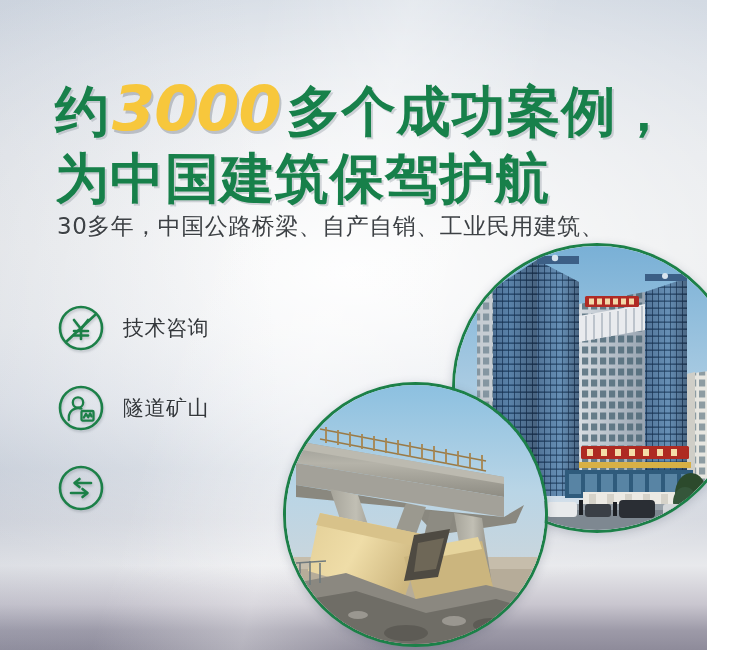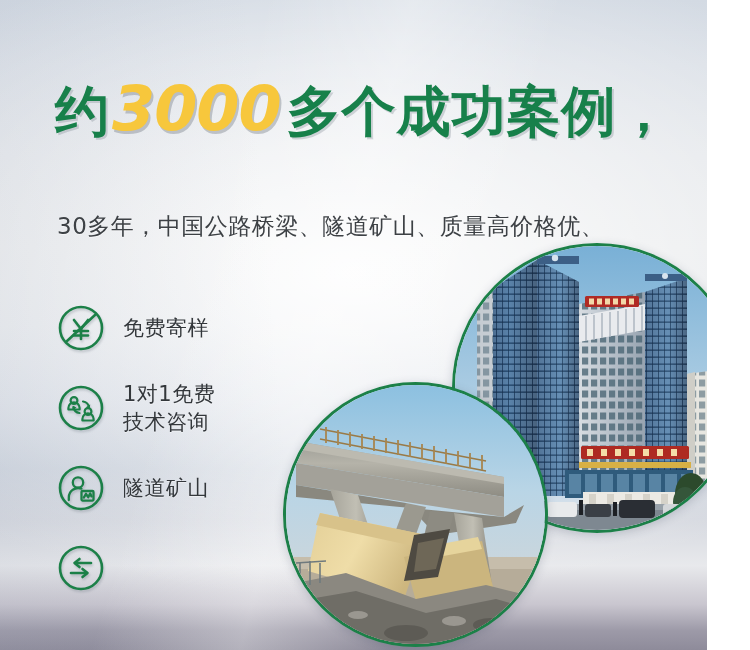--- a/index.html
+++ b/index.html
@@ -355,66 +355,46 @@
           <line x1="10" y1="178" x2="40" y2="176"></line>
         </g>
       </svg>
     </div>
   </div>
 
   <div id="sheen"></div>
 
   <div id="headline">
     <span class="hl-line"><span class="hl-green">约</span><span class="hl-num">3000</span><span class="hl-green">多个成功案例，</span></span>
+    <span class="hl-line hl-green" id="hl-line2">为中国建筑保驾护航</span>
   </div>
 
   <div id="subtitle">
-    <span>30多年，中国公路桥梁、隧道矿山、质量高价格优、</span>
+    <span>30多年，中国公路桥梁、自产自销、工业民用建筑、</span>
   </div>
 
   <div id="features">
 
     <div class="feature">
       <svg class="f-icon" viewBox="0 0 52 52">
         <circle cx="26" cy="26" r="21" fill="none" stroke="#1c8048" stroke-width="2.6"></circle>
         <g stroke="#1c8048" stroke-width="2.6" stroke-linecap="round" fill="none">
           <line x1="19" y1="18" x2="26" y2="27"></line>
           <line x1="33" y1="18" x2="26" y2="27"></line>
           <line x1="26" y1="27" x2="26" y2="37"></line>
           <line x1="19" y1="29" x2="33" y2="29"></line>
           <line x1="19" y1="33.5" x2="33" y2="33.5"></line>
         </g>
         <line x1="12" y1="39" x2="40" y2="13" stroke="#1c8048" stroke-width="2.6" stroke-linecap="round"></line>
       </svg>
       <div class="f-text">
-        <span>免费寄样</span>
-      </div>
-    </div>
-
-    <div class="feature">
-      <svg class="f-icon" viewBox="0 0 52 52">
-        <circle cx="26" cy="26" r="21" fill="none" stroke="#1c8048" stroke-width="2.6"></circle>
-        <g fill="none" stroke="#1c8048" stroke-width="2.2" stroke-linejoin="round">
-          <circle cx="19" cy="18.5" r="3.4"></circle>
-          <path d="M13.4 27.5 v-1.6 a5.6 5.6 0 0 1 11.2 0 v1.6 Z"></path>
-          <circle cx="33" cy="29.5" r="3.4"></circle>
-          <path d="M27.4 38.5 v-1.6 a5.6 5.6 0 0 1 11.2 0 v1.6 Z"></path>
-        </g>
-        <g fill="none" stroke="#1c8048" stroke-width="2.2" stroke-linecap="round">
-          <path d="M28 19.5 a7 7 0 0 1 6 6"></path>
-          <path d="M24.5 31 a7 7 0 0 1 -6 -6"></path>
-        </g>
-        <polygon points="34.6,26.8 30.8,25.2 35.2,22.6" fill="#1c8048"></polygon>
-        <polygon points="17.8,24 21.6,25.6 17.2,28.2" fill="#1c8048"></polygon>
-      </svg>
-      <div class="f-text">
-        <span>1对1免费</span>
         <span>技术咨询</span>
       </div>
     </div>
+
 
     <div class="feature">
       <svg class="f-icon" viewBox="0 0 52 52">
         <circle cx="26" cy="26" r="21" fill="none" stroke="#1c8048" stroke-width="2.6"></circle>
         <g fill="none" stroke="#1c8048" stroke-width="2.3" stroke-linejoin="round" stroke-linecap="round">
           <circle cx="23" cy="20.5" r="5.2"></circle>
           <path d="M13.8 38 v-2.6 a9.4 9.4 0 0 1 12.6 -8.8"></path>
           <rect x="26.5" y="29" width="12" height="9.6" rx="1"></rect>
           <polyline points="28.8,35.6 31,31.8 33.2,35.2 35.2,31.4 36.6,34.4"></polyline>
         </g>

